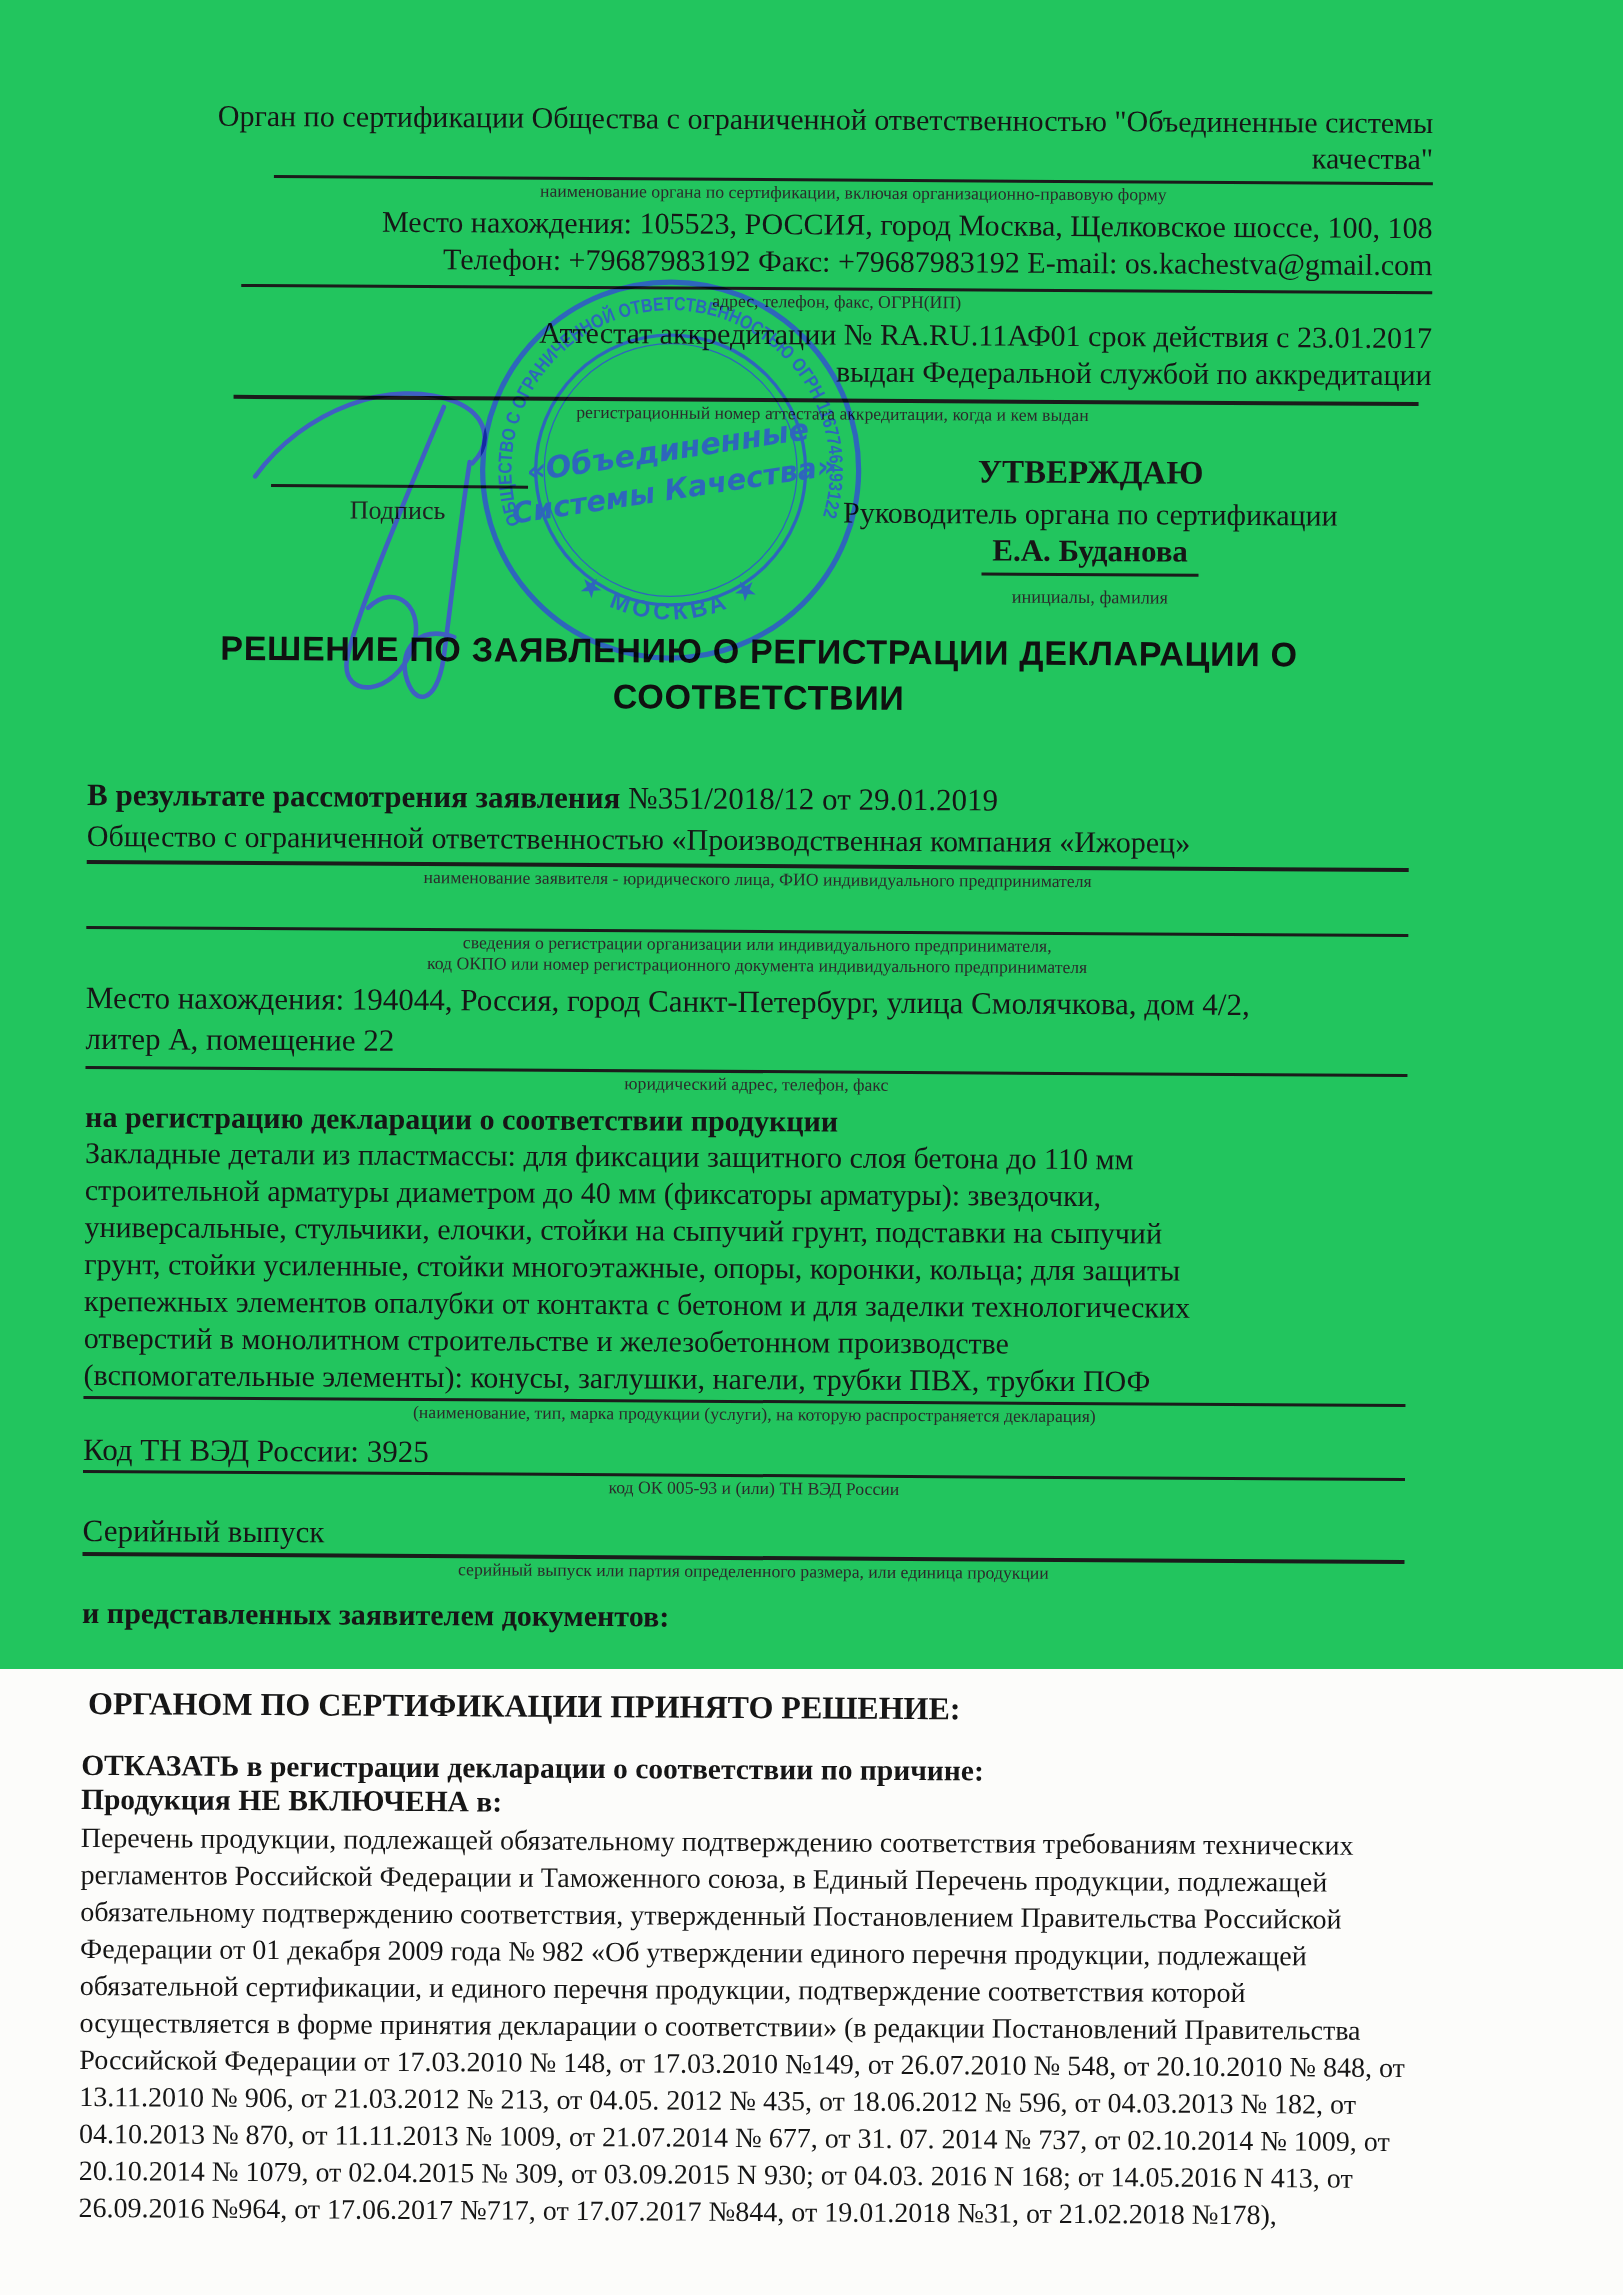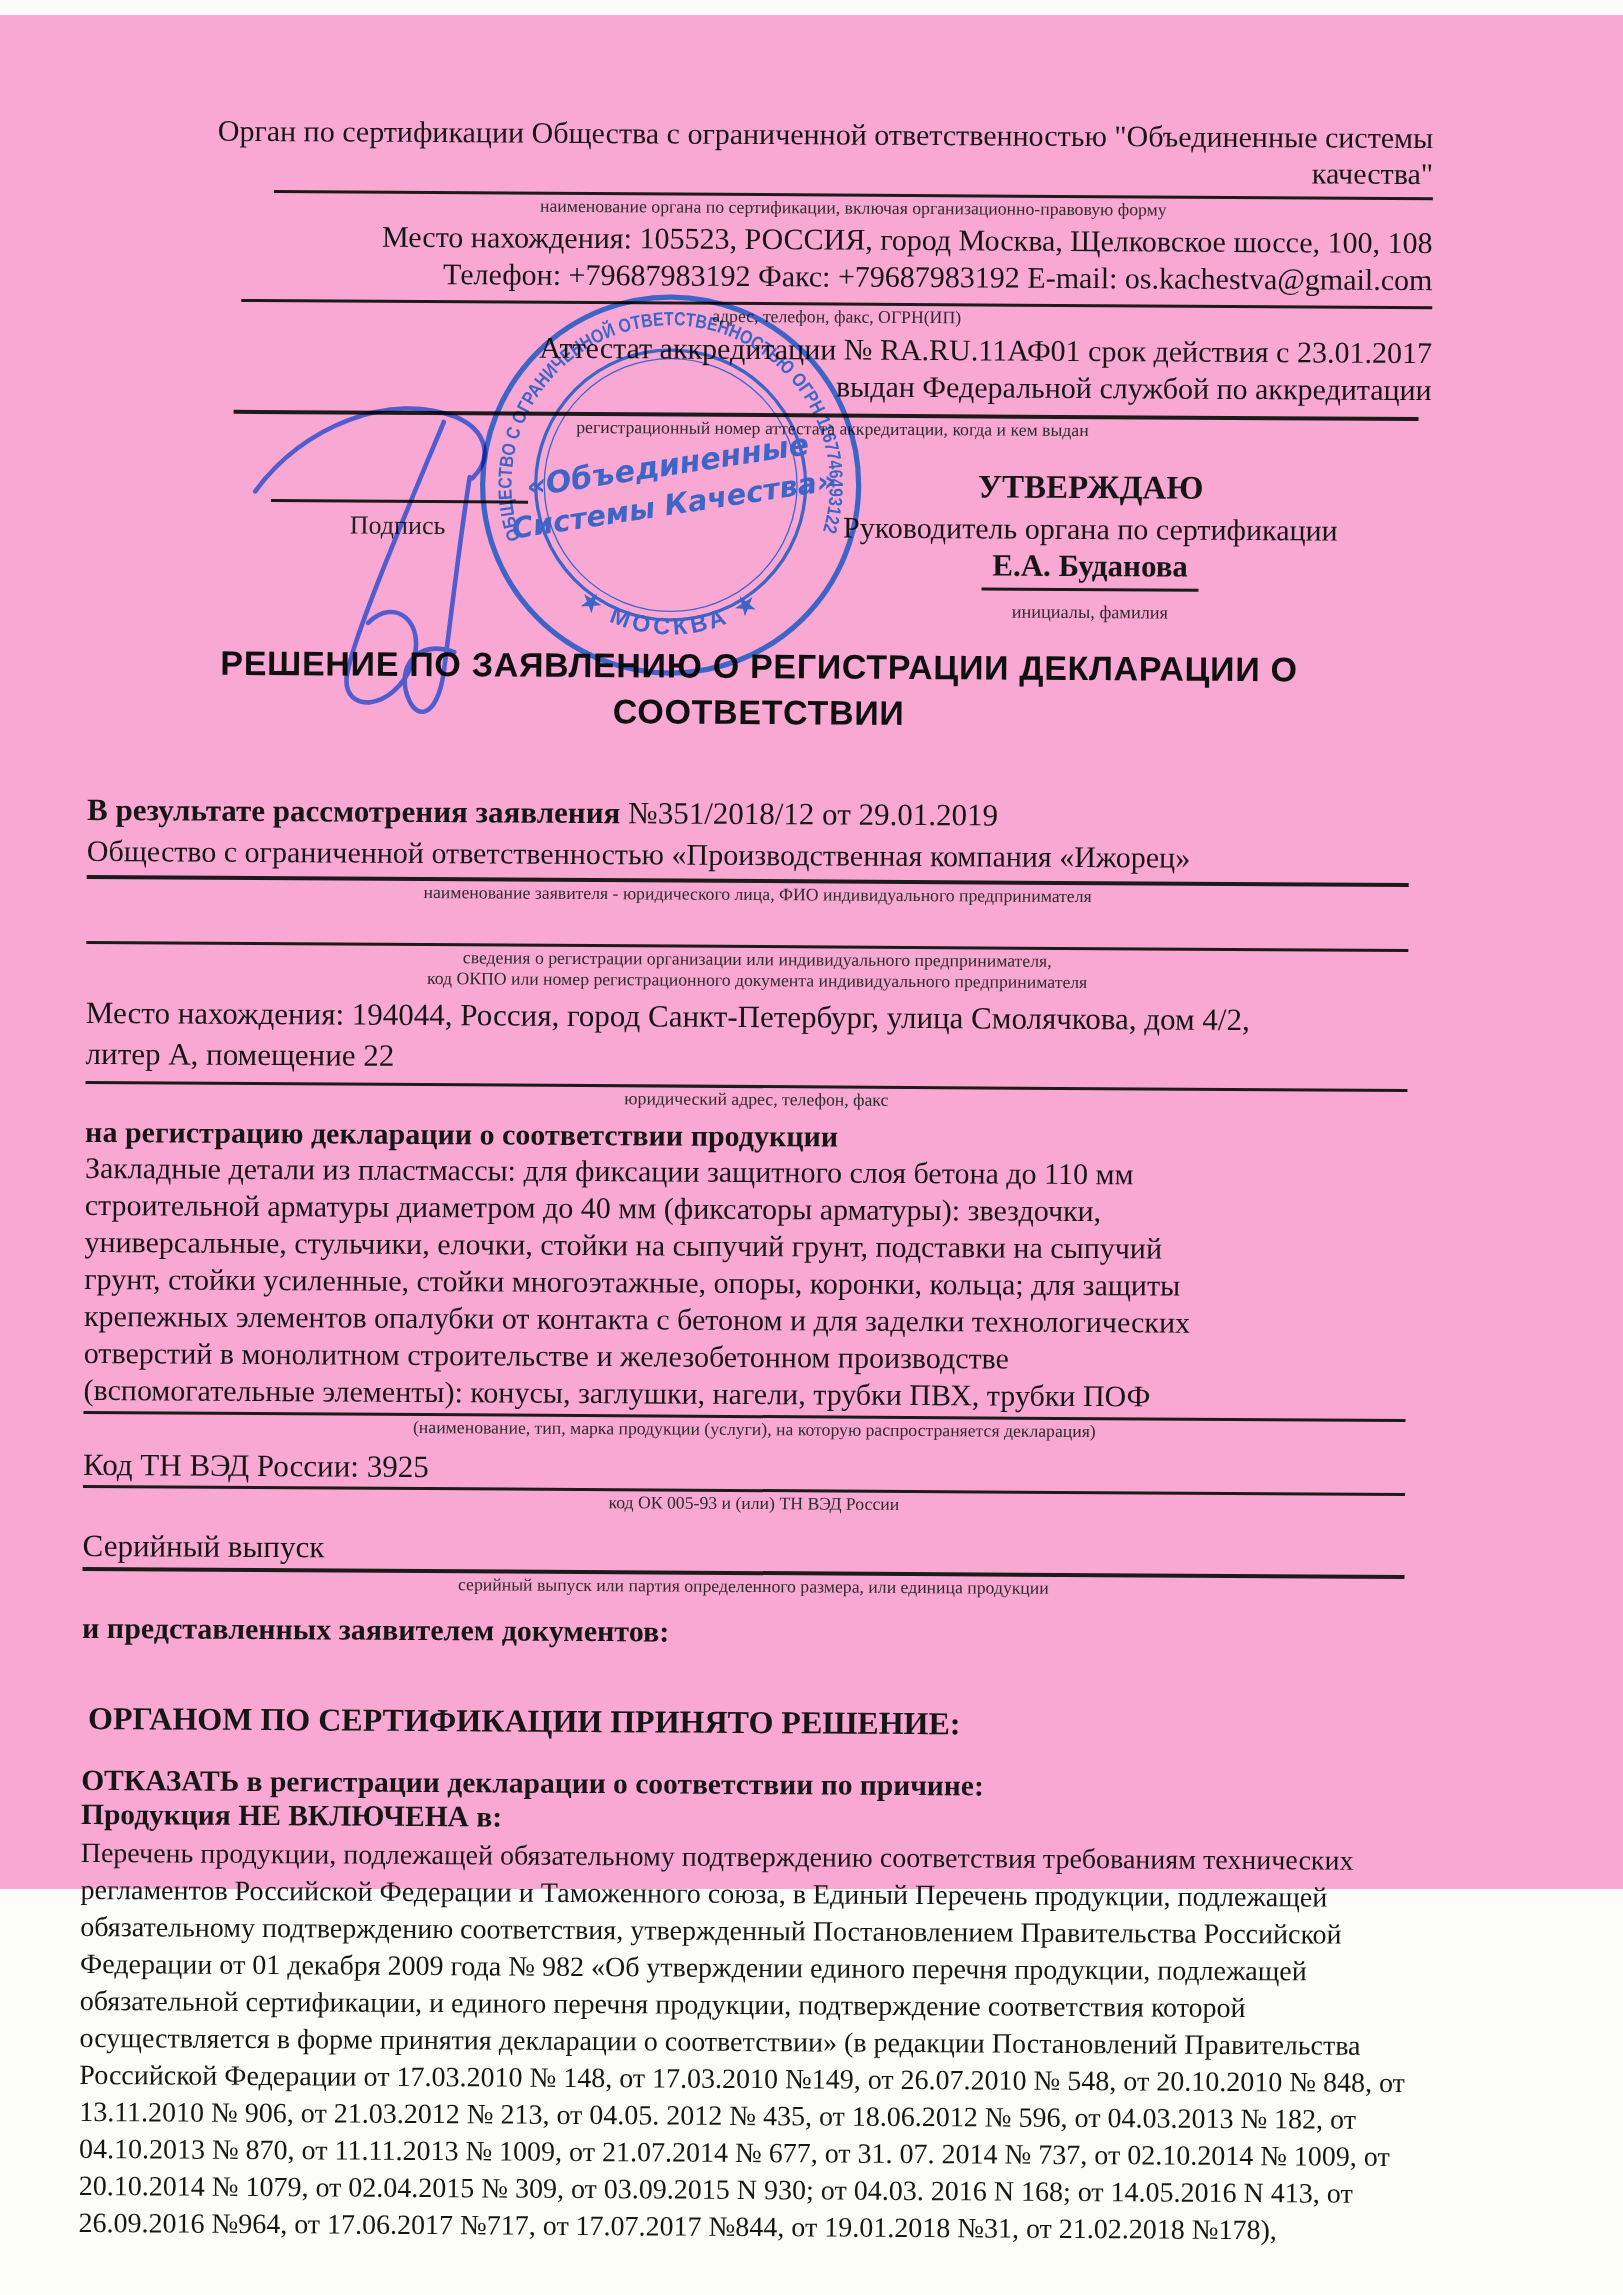--- a/index.html
+++ b/index.html
@@ -3,21 +3,21 @@
 <meta charset="utf-8">
 <style>
   html,body{margin:0;padding:0;}
   body{
     width:1623px;height:2295px;
     background:#fcfcfa;
     font-family:"Liberation Serif", serif;
     color:#161616;
     overflow:hidden;
   }
-  .page{position:relative;width:1623px;height:1874px;background:#f9a8d4;margin-top:15px;}
+  .page{position:relative;width:1623px;height:1669px;background:#22c55e;}
   .content{
     position:absolute;inset:0;
     transform:rotate(0.35deg);
     transform-origin:92px 0px;
   }
   #doc{position:absolute;left:92px;top:97px;width:1342px;}
 
   
   .org-line{font-size:30px;line-height:36px;text-align:right;}
   .rule{height:3.3px;background:#1b1b1b;margin-top:5.2px;}

